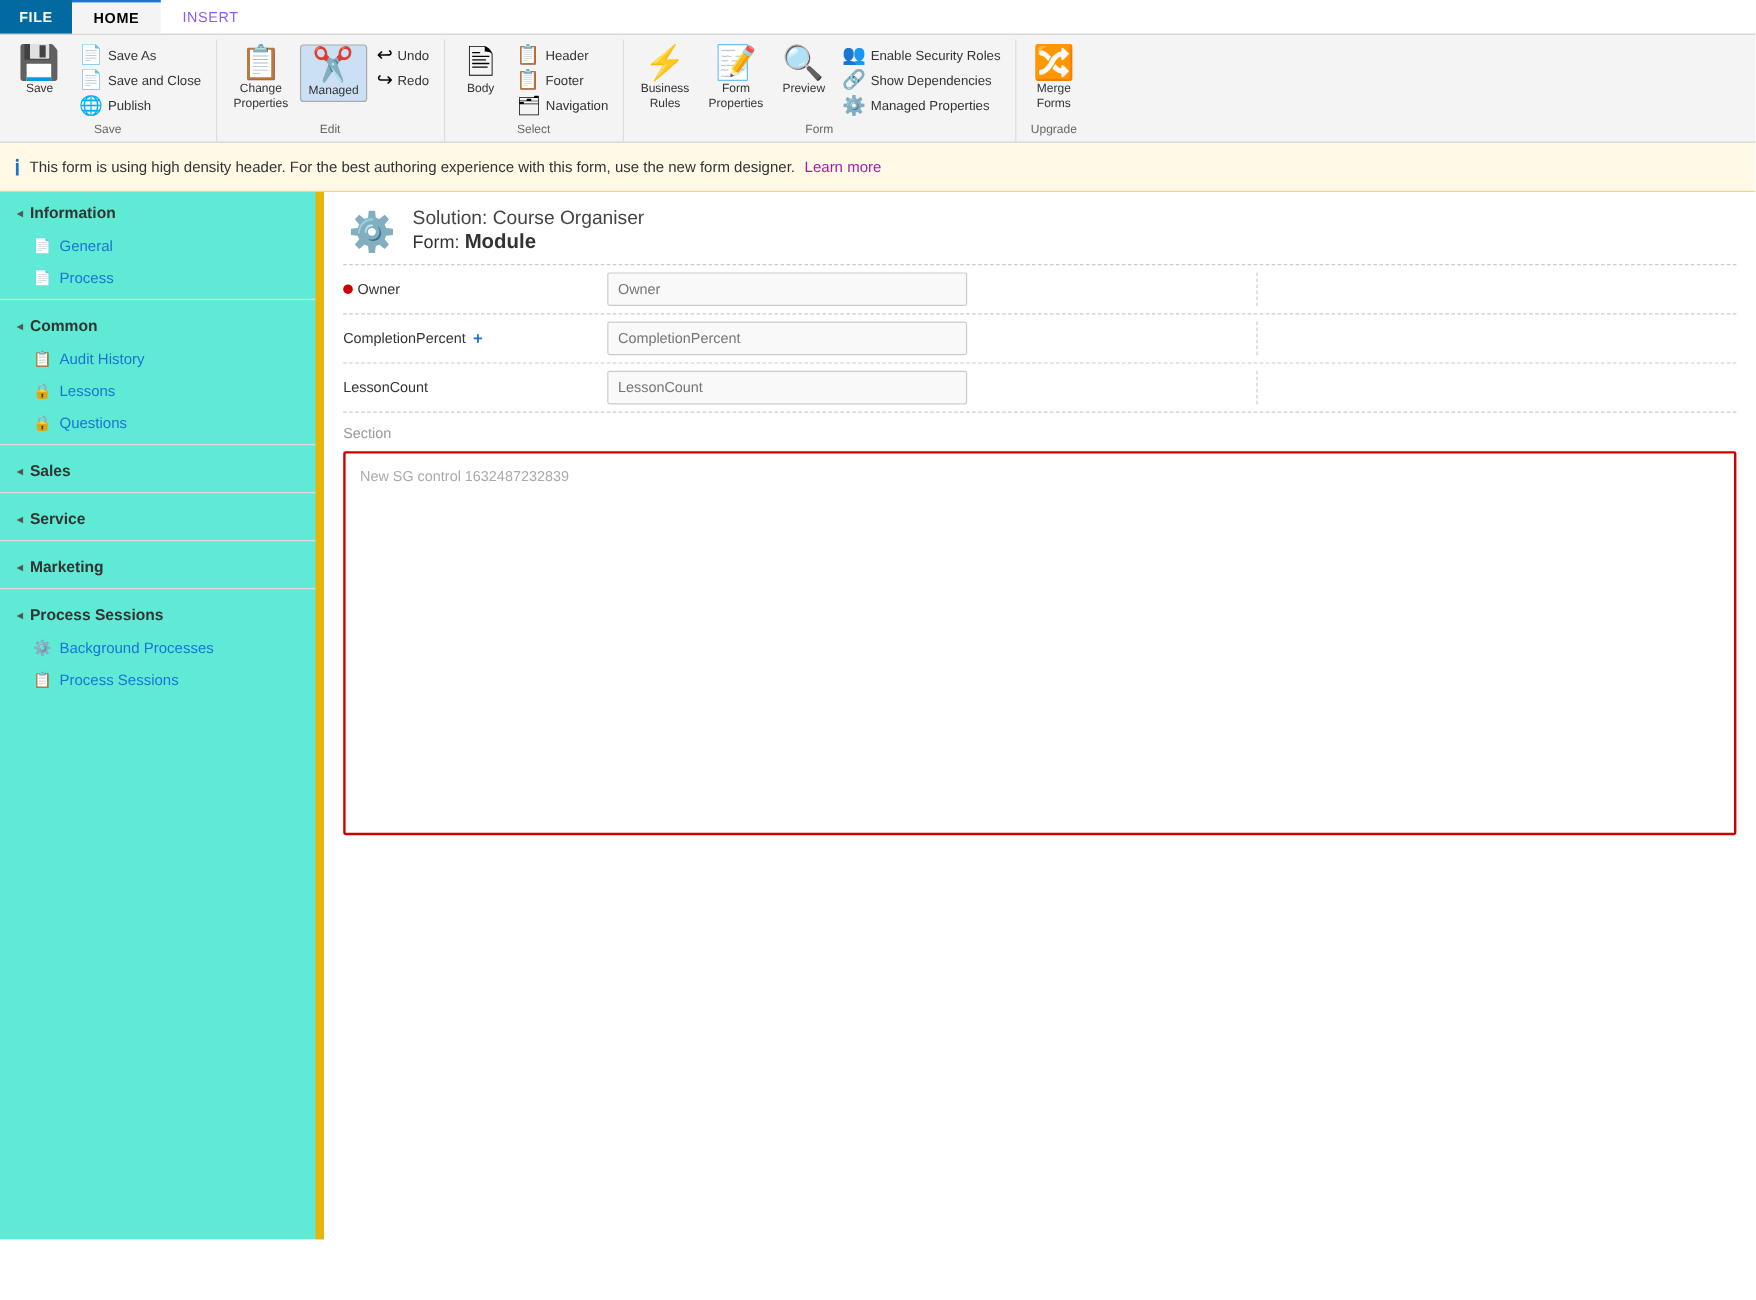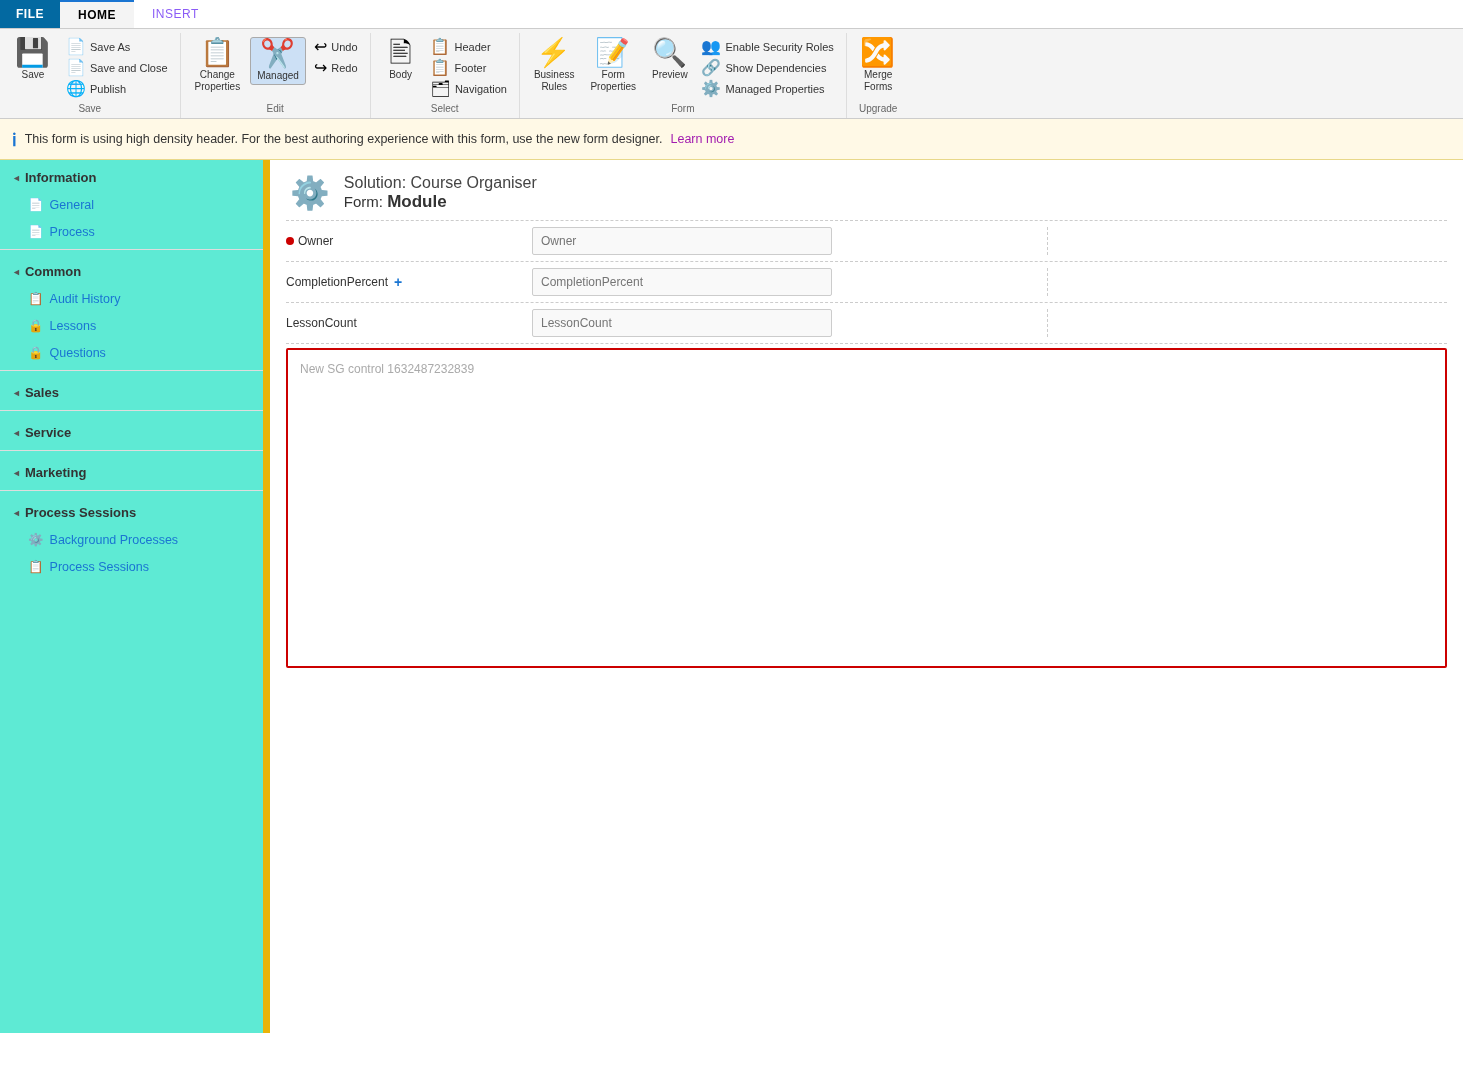--- a/index.html
+++ b/index.html
@@ -43,21 +43,21 @@
     .content-area { flex: 1; overflow-y: auto; background: #fff; padding: 0; }
     .form-header { padding: 14px 20px 8px 20px; display: flex; align-items: center; gap: 14px; }
     .form-header-icon { font-size: 32px; color: #555; }
     .form-header-text { }
     .form-header-solution { font-size: 16px; color: #444; }
     .form-header-name { font-size: 15px; color: #333; }
     .form-header-name strong { font-size: 17px; font-weight: 700; }
 
     
     .form-fields { padding: 0 16px; }
-    .form-row { display: flex; align-items: center; border-bottom: 1px dashed #ccc; padding: 6px 0; min-height: 40px; gap: 26px; }
+    .form-row { display: flex; align-items: center; border-bottom: 1px dashed #ccc; padding: 6px 0; min-height: 40px; }
     .form-row-label { width: 220px; min-width: 220px; font-size: 12px; color: #333; padding-right: 8px; display: flex; align-items: center; gap: 4px; }
     .form-row-label .required-dot { width: 8px; height: 8px; background: #cc0000; border-radius: 50%; display: inline-block; flex-shrink: 0; }
     .form-row-label .req-star { color: #1a75d2; font-size: 14px; font-weight: bold; margin-left: 2px; }
     .form-row-input { flex: 1; }
     .form-input-box { width: 300px; border: 1px solid #ccc; padding: 4px 8px; font-size: 12px; color: #999; background: #f9f9f9; border-radius: 2px; height: 28px; }
     .form-row-extra { width: 400px; border-left: 1px dashed #ccc; margin-left: 4px; height: 28px; }
 
     
     .section-label { color: #999; font-size: 12px; padding: 10px 16px 4px; }
     .section-content { margin: 4px 16px 16px; border: 2px solid #cc0000; padding: 8px; min-height: 320px; border-radius: 2px; }
@@ -294,18 +294,19 @@
           <span>LessonCount</span>
         </div>
         <div class="form-row-input">
           <input class="form-input-box" type="text" readonly="" placeholder="LessonCount" style="">
         </div>
         <div class="form-row-extra"></div>
       </div>
 
     </div>
 
+    <div class="section-label">Section</div>
     <div class="section-content">
       <div class="section-placeholder">New SG control 1632487232839</div>
     </div>
 
   </div>
 </div>
 
 </body></html>

